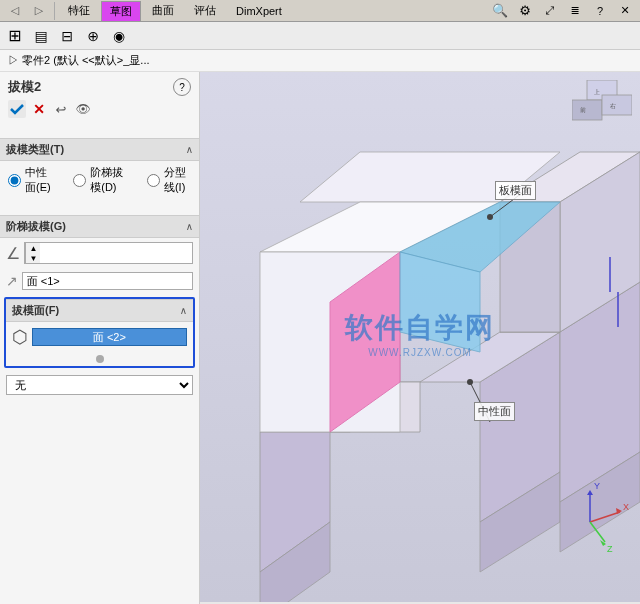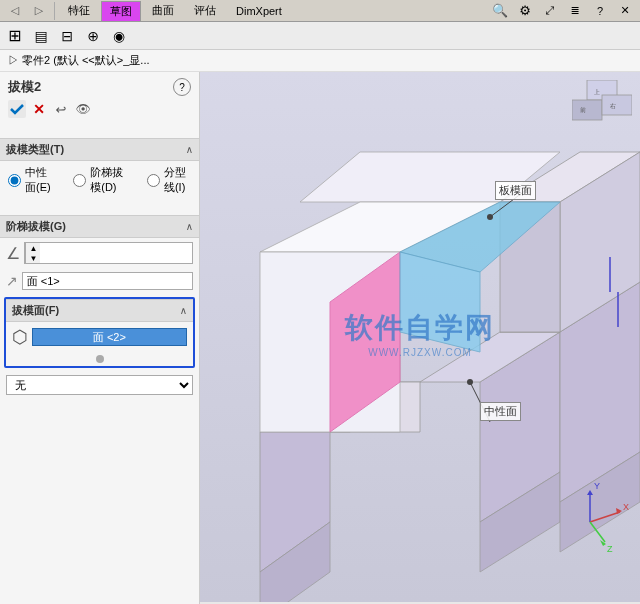--- a/index.html
+++ b/index.html
@@ -268,21 +268,21 @@
         <line x1="0" y1="0" x2="15" y2="20" stroke="#44cc44" stroke-width="1.5"></line>
         <polygon points="16,22 10,18 13,24" fill="#44cc44"></polygon>
         <text x="4" y="-33" font-size="9" fill="#4444cc">Y</text>
         <text x="33" y="-12" font-size="9" fill="#cc4444">X</text>
         <text x="17" y="30" font-size="9" fill="#44cc44">Z</text>
       </g>
     </svg>
 
     <div class="annotation" style="top:109px; left:295px;">板模面</div>
 
-    <div class="annotation" style="top:330px; left:280px;">中性面</div>
+    <div class="annotation" style="top:330px; left:274px;">中性面</div>
 
     <div style="position:absolute; top:8px; right:8px; width:60px; height:55px;">
       <svg width="60" height="55" viewBox="0 0 60 55">
         <rect x="15" y="0" width="30" height="20" fill="#d0d0e8" stroke="#999" stroke-width="0.8"></rect>
         <rect x="0" y="20" width="30" height="20" fill="#b8b8d0" stroke="#999" stroke-width="0.8"></rect>
         <rect x="30" y="15" width="30" height="20" fill="#c8c8e0" stroke="#999" stroke-width="0.8"></rect>
         <text x="22" y="14" font-size="6" fill="#555">上</text>
         <text x="8" y="32" font-size="6" fill="#555">前</text>
         <text x="38" y="28" font-size="6" fill="#555">右</text>
       </svg>

